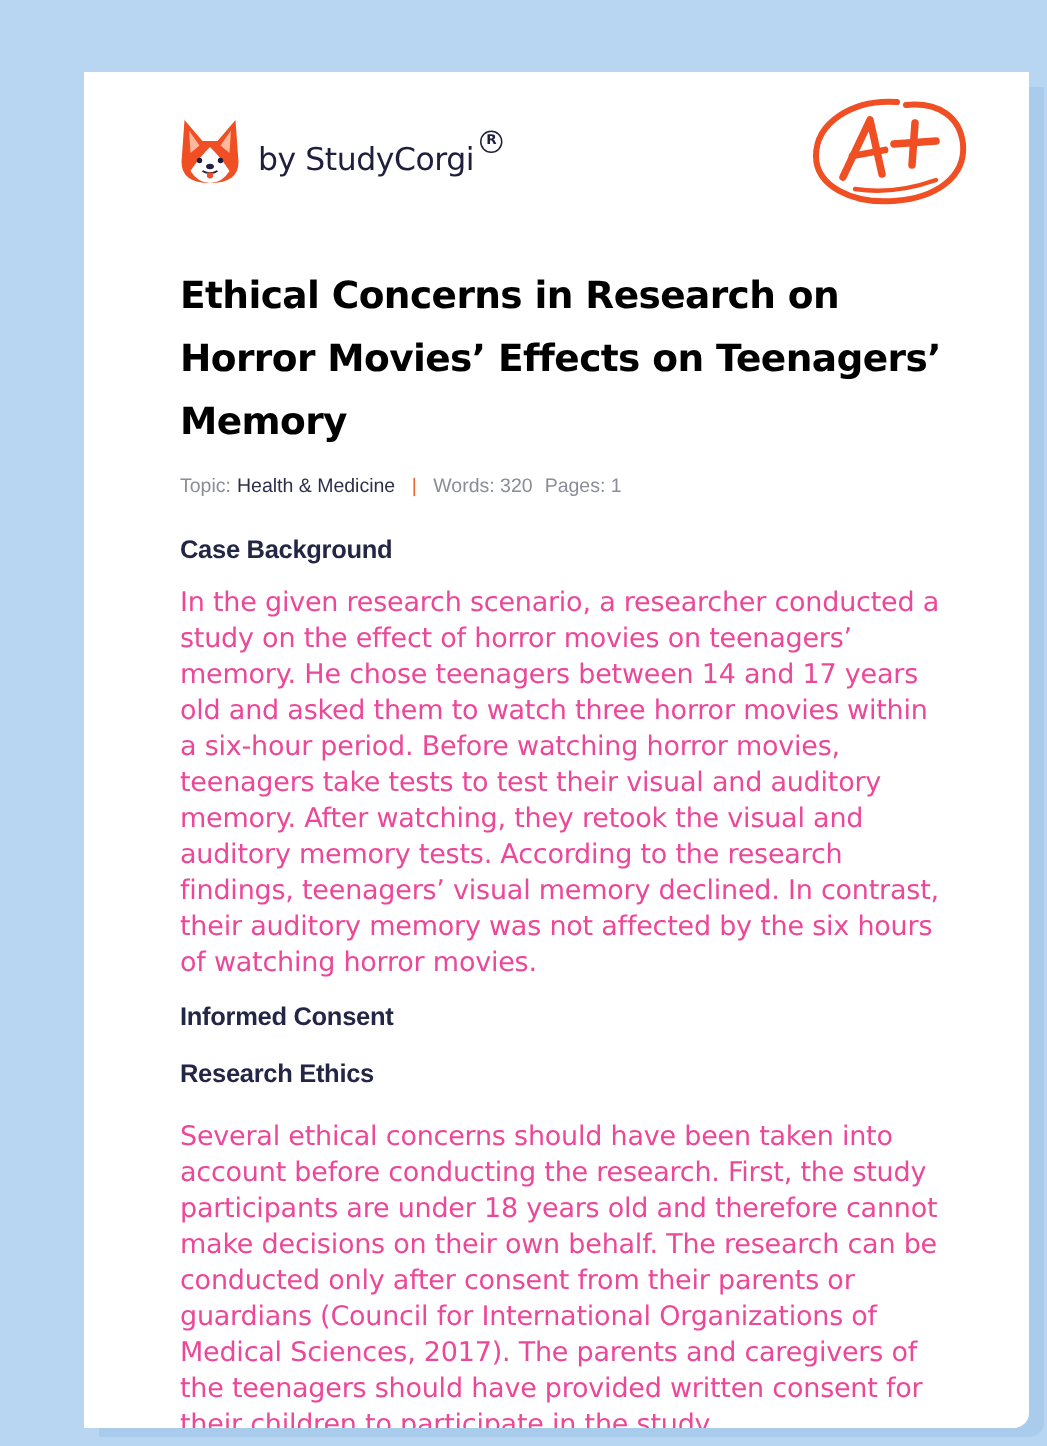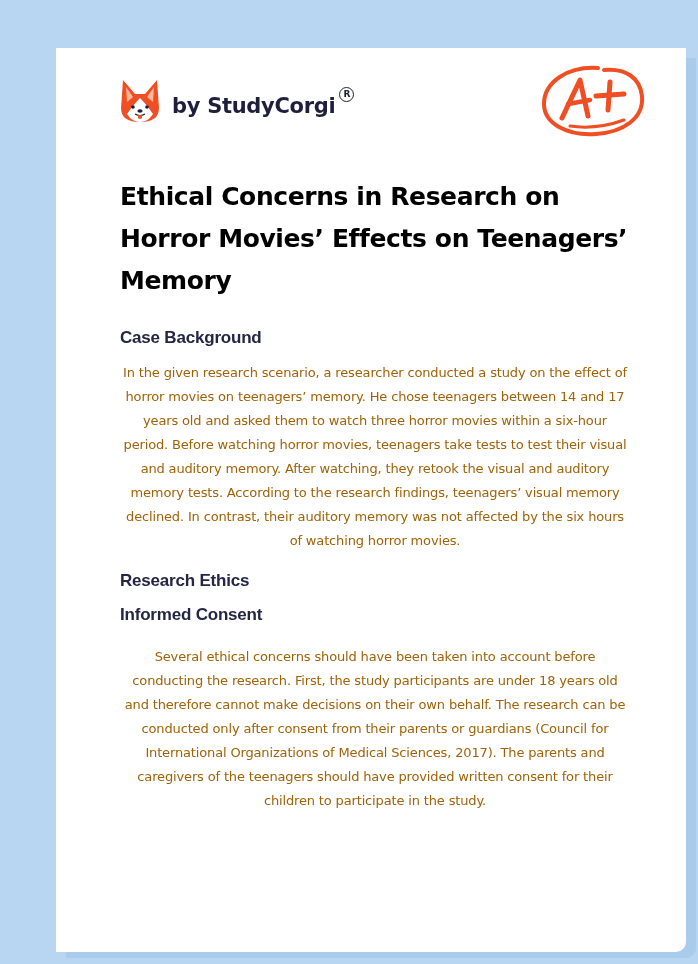--- a/index.html
+++ b/index.html
@@ -41,21 +41,21 @@
       display: flex;
       align-items: center;
     }
     .logo-icon {
       width: 40px;
       height: 46px;
       margin-right: 12px;
     }
     .logo-text {
       font-family: "DejaVu Sans", sans-serif;
-      font-weight: bold;
+      font-weight: normal;
       font-size: 21px;
       color: #1f1f3d;
       letter-spacing: -0.3px;
       margin-top: 10px;
     }
     .logo-reg {
       font-size: 13px;
       color: #1f1f3d;
       margin-left: 4px;
       margin-top: -14px;
@@ -113,26 +113,25 @@
     h2.section {
       font-family: Liberation Sans, sans-serif;
       font-weight: bold;
       font-size: 17px;
       color: #232644;
       margin: 0;
       letter-spacing: -0.2px;
     }
     p.body {
       font-family: "DejaVu Sans", sans-serif;
-      font-size: 13px;
+      font-size: 18px;
       line-height: 24px;
-      color: #a16207;
+      color: #ec4899;
       margin: 0;
       letter-spacing: -0.15px;
-      text-align: center;
     }
   </style>
 </head>
 <body>
 
 <div class="shadow-strip"></div>
 
 <div class="card">
 
   <div class="header">
@@ -156,23 +155,30 @@
     <path d="M24 58 L42 20 L50 56" stroke="#f04e23" stroke-width="5" fill="none" stroke-linecap="round" stroke-linejoin="round"></path>
     <path d="M30 44 L52 40" stroke="#f04e23" stroke-width="4.5" fill="none" stroke-linecap="round"></path>
     <path d="M72 22 L70 50" stroke="#f04e23" stroke-width="5" fill="none" stroke-linecap="round"></path>
     <path d="M58 36 L86 34" stroke="#f04e23" stroke-width="5" fill="none" stroke-linecap="round"></path>
     <path d="M32 66 Q58 70 86 60" stroke="#f04e23" stroke-width="3" fill="none" stroke-linecap="round"></path>
   </svg>
 
   <div class="content">
     <h1 class="title">Ethical Concerns in Research on Horror Movies’ Effects on Teenagers’ Memory</h1>
 
+    <div class="meta">
+      <span>Topic:</span>
+      <span class="topic-value">Health &amp; Medicine</span>
+      <span class="sep">|</span>
+      <span>Words: 320</span>
+      <span class="pages">Pages: 1</span>
+    </div>
 
     <h2 class="section" style="margin-top:26px;">Case Background</h2>
     <p class="body" style="margin-top:13px;">In the given research scenario, a researcher conducted a study on the effect of horror movies on teenagers’ memory. He chose teenagers between 14 and 17 years old and asked them to watch three horror movies within a six-hour period. Before watching horror movies, teenagers take tests to test their visual and auditory memory. After watching, they retook the visual and auditory memory tests. According to the research findings, teenagers’ visual memory declined. In contrast, their auditory memory was not affected by the six hours of watching horror movies.</p>
 
+    <h2 class="section" style="margin-top:14px;">Informed Consent</h2>
+
     <h2 class="section" style="margin-top:18px;">Research Ethics</h2>
-
-    <h2 class="section" style="margin-top:14px;">Informed Consent</h2>
     <p class="body" style="margin-top:20px;">Several ethical concerns should have been taken into account before conducting the research. First, the study participants are under 18 years old and therefore cannot make decisions on their own behalf. The research can be conducted only after consent from their parents or guardians (Council for International Organizations of Medical Sciences, 2017). The parents and caregivers of the teenagers should have provided written consent for their children to participate in the study.</p>
 
   </div>
 </div>
 
 </body></html>

